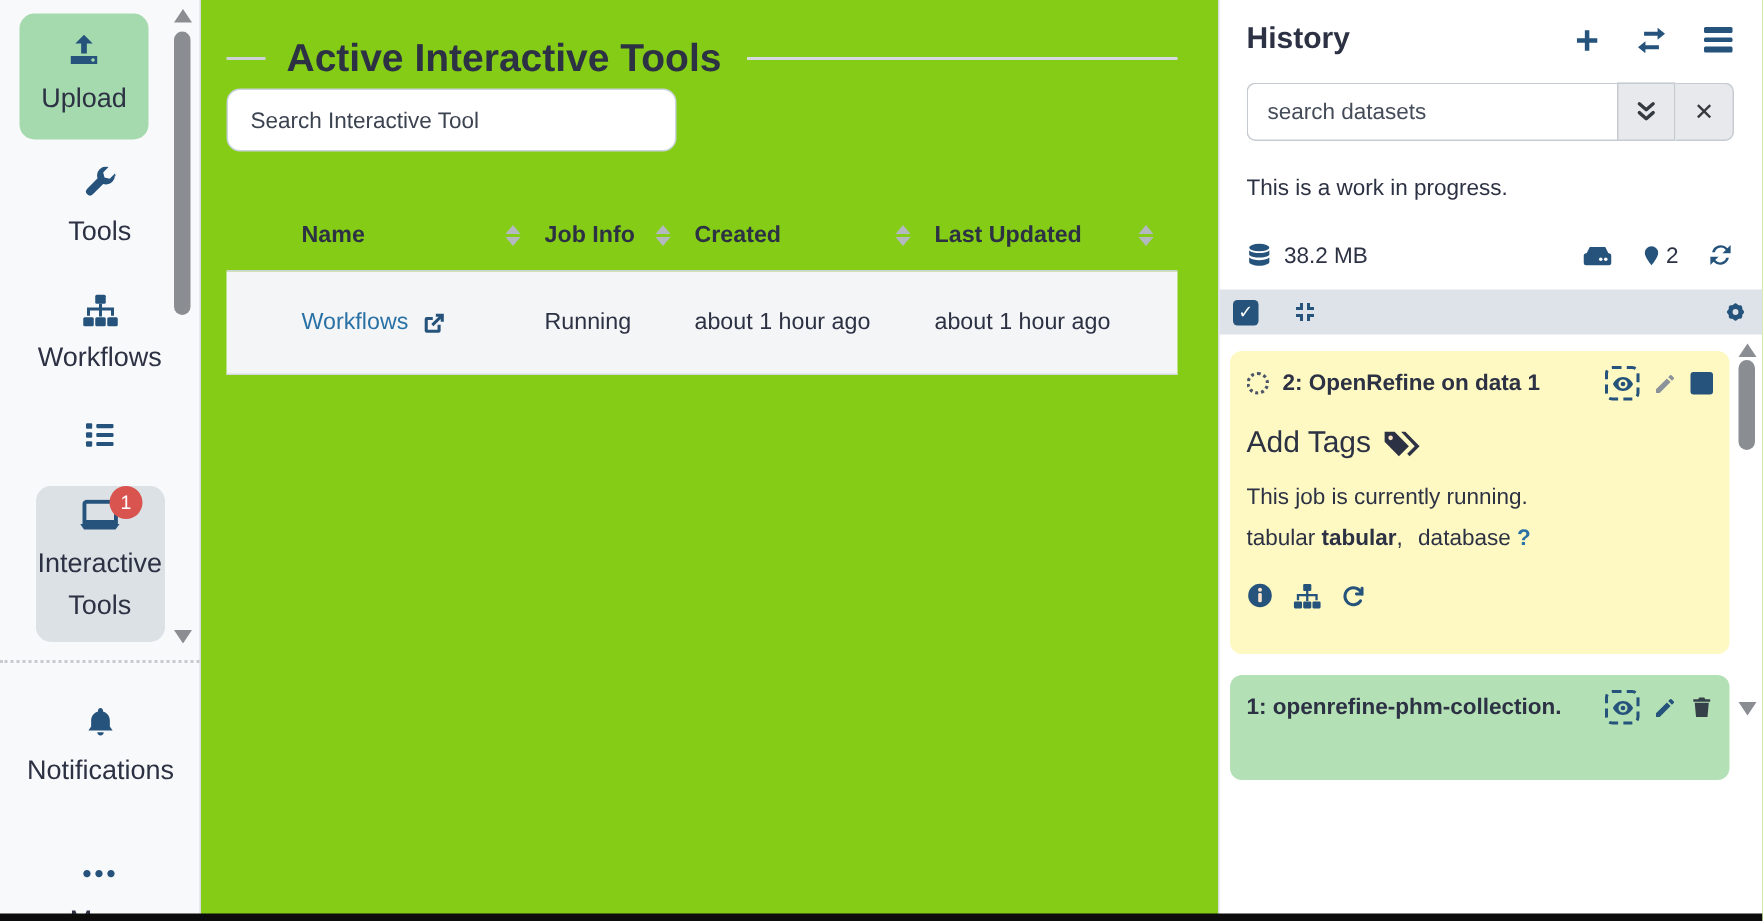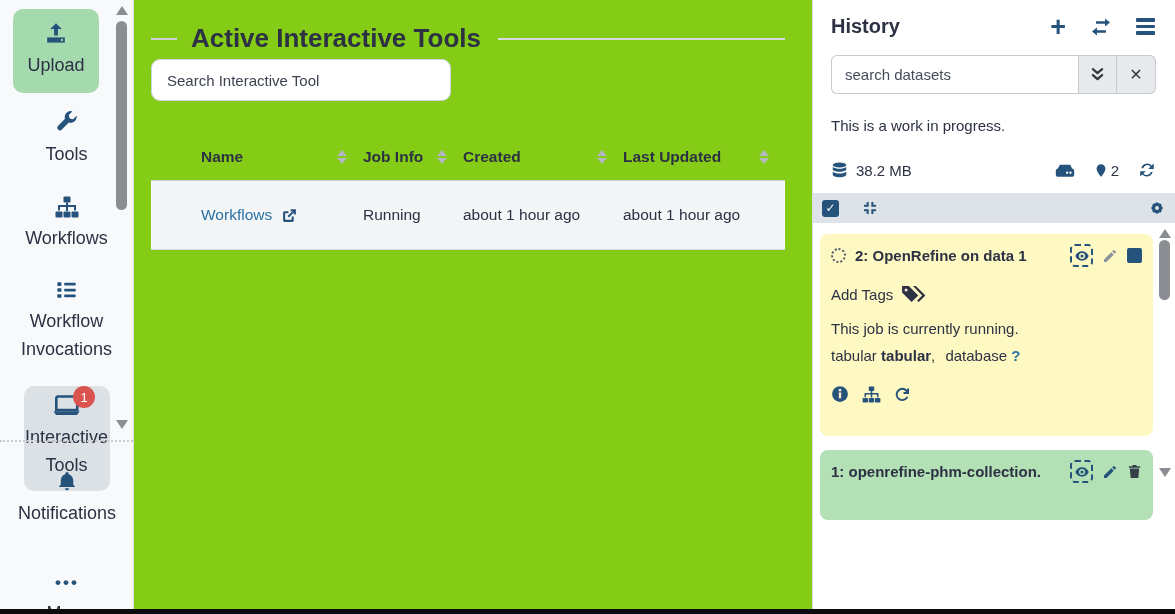--- a/index.html
+++ b/index.html
@@ -102,21 +102,21 @@
   .cards { padding:11px 22px 0 7px; }
   .ds-card { border-radius:8px; padding:10px 11px; }
   .ds-card.running { background:#fef9c3; height:202px; }
   .ds-card.ok { background:#b4e0b6; margin-top:14px; height:70px; }
   .card-head { display:flex; align-items:center; gap:9px; }
   .card-head .ds-title { font-weight:700; font-size:15px; flex:1; white-space:nowrap; overflow:hidden; cursor:pointer; }
   .spinner { width:15px; height:15px; border:2px dotted #4d5668; border-radius:50%; flex-shrink:0; }
   .head-actions { display:flex; align-items:center; gap:9px; }
   .eye-btn { width:23px; height:23px; border:2px dashed #25537b; border-radius:5px; display:flex; align-items:center; justify-content:center; cursor:pointer; flex-shrink:0; }
   .stop-sq { width:15px; height:15px; background:#25537b; border-radius:2px; cursor:pointer; flex-shrink:0; }
-  .tags-row { margin-top:17px; display:flex; align-items:center; gap:7px; font-size:15px; cursor:pointer; }
+  .tags-row { margin-top:17px; display:flex; align-items:center; gap:7px; font-size:20px; cursor:pointer; }
   .ds-status { margin-top:16px; font-size:15px; }
   .ds-fmt { margin-top:10px; font-size:15px; }
   .ds-fmt .sp { display:inline-block; width:6px; }
   .q-link { color:#2a72a5; font-weight:700; cursor:pointer; }
   .card-foot { margin-top:21px; display:flex; align-items:center; gap:13px; }
   .card-foot .hbtn { display:flex; }
 
   .hl-scrollbar { right:2px; top:0; height:100%; }
   .hl-scrollbar .tri-up { top:6px; }
   .hl-scrollbar .thumb { top:17px; height:60px; }
@@ -168,21 +168,20 @@
       <span class="icon-wrap">
         <svg width="23" height="22" viewBox="0 0 24 24" fill="#25537b">
             <rect x="2" y="3.5" width="4.5" height="4" rx="0.8"></rect>
             <rect x="2" y="10" width="4.5" height="4" rx="0.8"></rect>
             <rect x="2" y="16.5" width="4.5" height="4" rx="0.8"></rect>
             <rect x="9.5" y="4" width="12.5" height="3" rx="0.8"></rect>
             <rect x="9.5" y="10.5" width="12.5" height="3" rx="0.8"></rect>
             <rect x="9.5" y="17" width="12.5" height="3" rx="0.8"></rect>
           </svg>
       </span>
-      <span class="lbl">Workflow Invocations</span>
     </div>
 
     <div class="sb-item itools">
       <span class="icon-wrap">
         <svg width="27" height="22" viewBox="0 0 27 22" fill="#25537b">
             <path d="M4.5 1.5h18A1.8 1.8 0 0 1 24.3 3.3V15h-21V3.3A1.8 1.8 0 0 1 4.5 1.5z" fill="none" stroke="#25537b" stroke-width="2.6"></path>
             <path d="M0.5 16.3h26.2L24 20H3z"></path>
           </svg>
         <span class="badge">1</span>
       </span>

